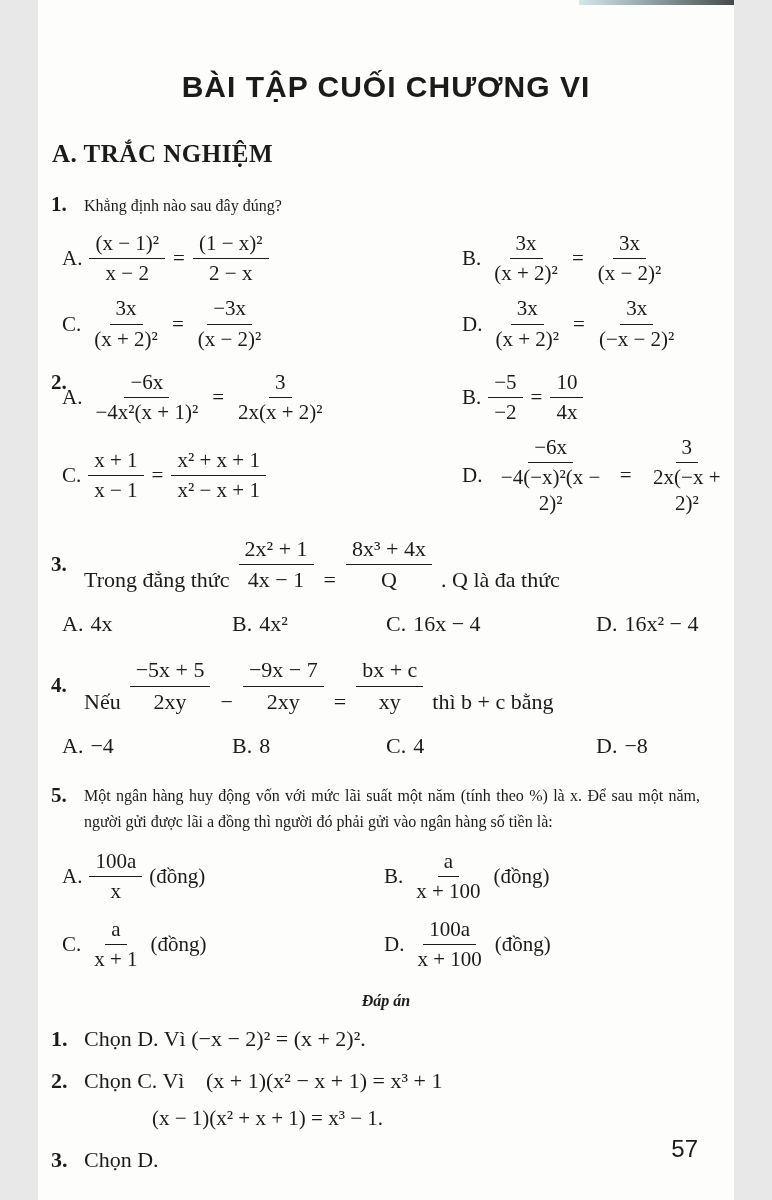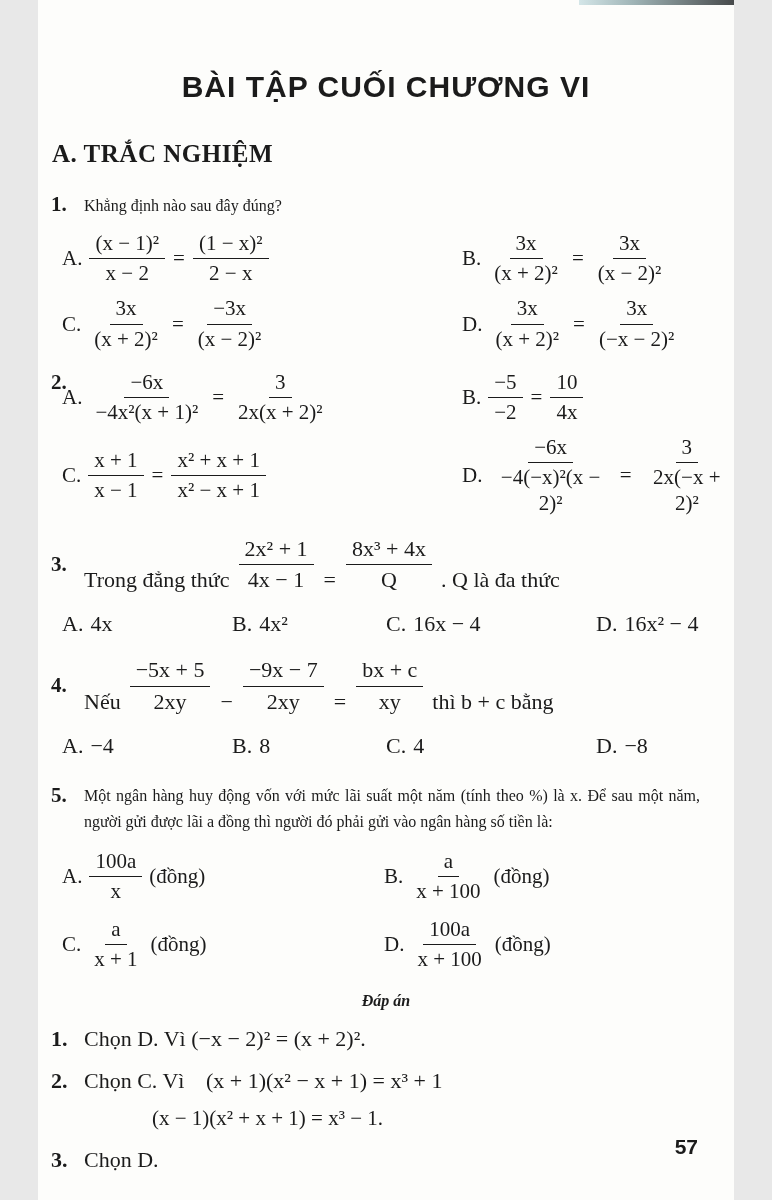--- a/index.html
+++ b/index.html
@@ -108,22 +108,22 @@
     margin-top: 16px;
     font-size: 22px;
   }
   .ans-eq-indent { padding-left: 114px; margin-top: 12px; font-size: 21px; }
   .ans2-eq { margin-left: 16px; }
   .page-number {
     position: absolute;
     top: 1135px;
     right: 36px;
     font-family: "Liberation Sans", "DejaVu Sans", sans-serif;
-    font-weight: bold;
-    font-size: 21px;
+    font-weight: normal;
+    font-size: 24px;
   }
 </style>
 </head>
 <body>
 
 <div class="page">
   <div class="corner-artifact"></div>
 
   <div class="page-title">BÀI TẬP CUỐI CHƯƠNG VI</div>
 

